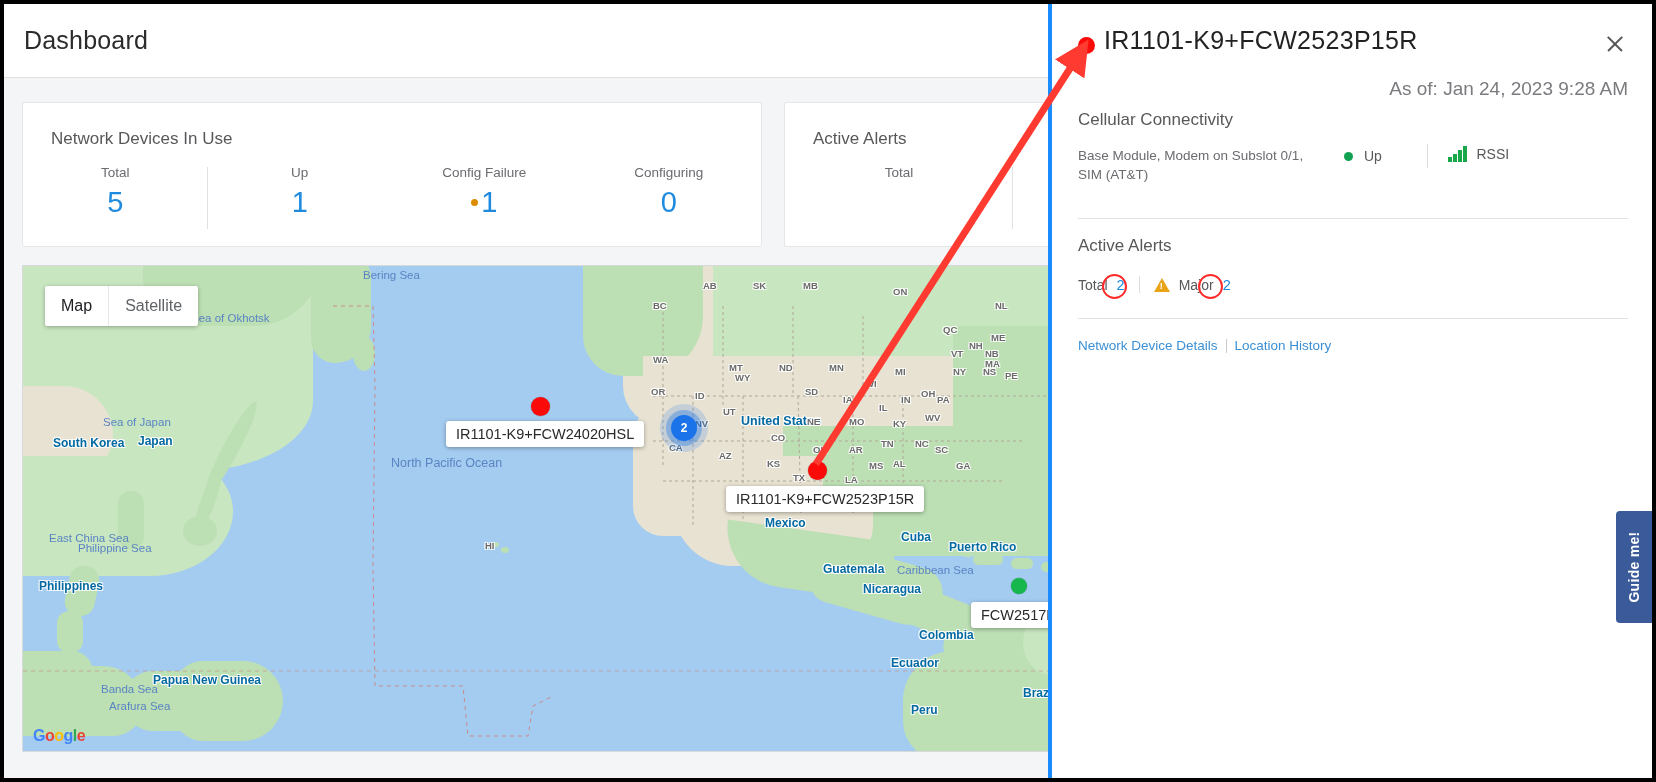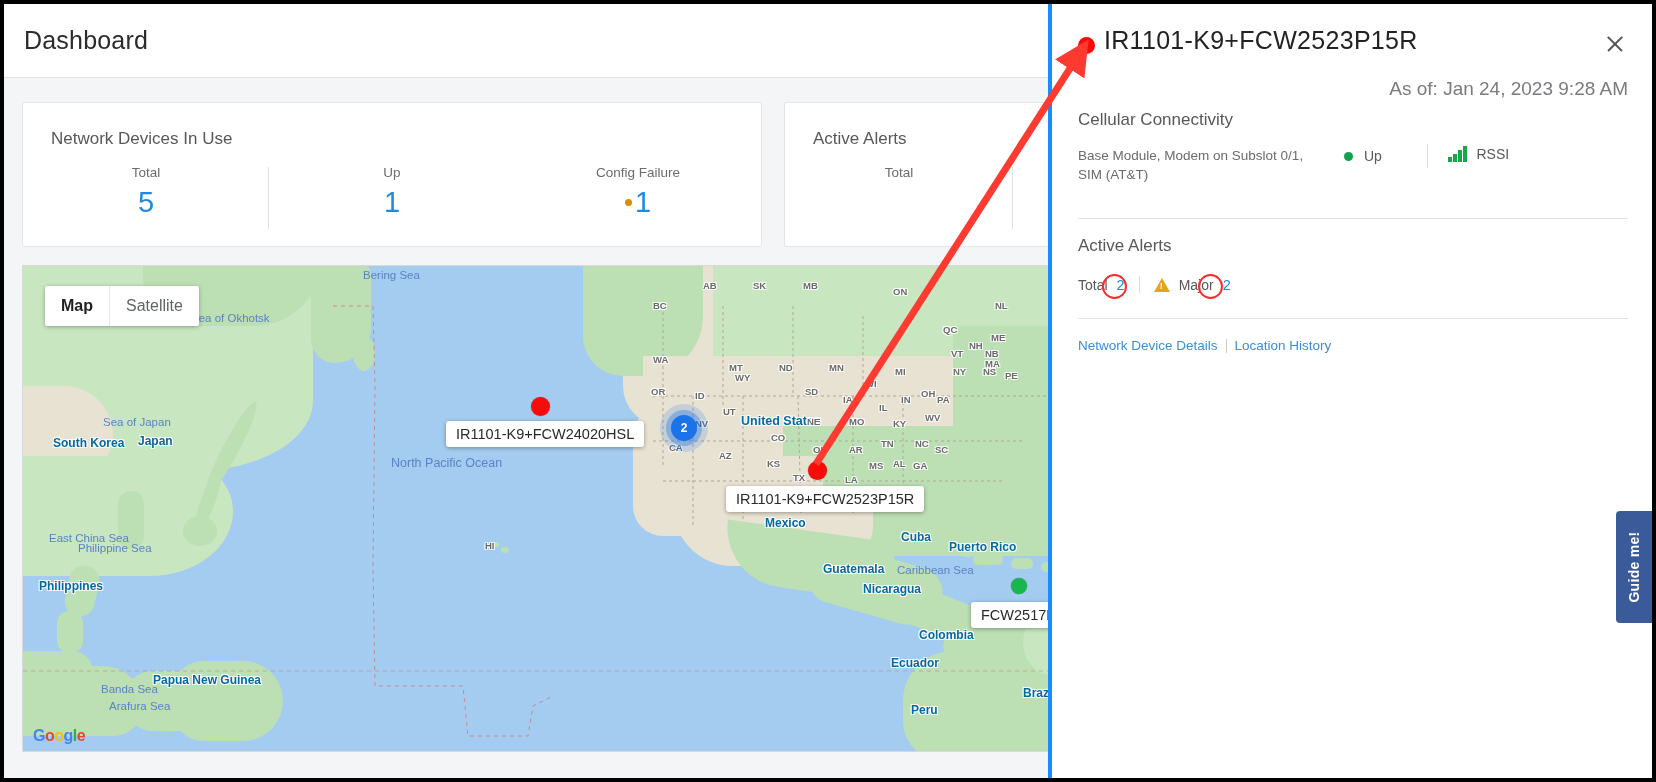--- a/index.html
+++ b/index.html
@@ -78,21 +78,21 @@
   .lbl-state { font-size:9.5px; color:#6a6a6a; font-weight:bold; }
 
   .map-toggle {
     position:absolute; left:22px; top:20px; height:40px;
     background:#fff; border-radius:2px; display:flex;
     box-shadow:0 1px 4px rgba(0,0,0,.3);
   }
   .map-toggle div {
     display:flex; align-items:center; padding:0 16px; font-size:16px; cursor:pointer;
   }
-  .mt-active { color:#202124; font-weight:700; }
+  .mt-active { color:#202124; font-weight:400; }
   .mt-idle { color:#5f6368; border-left:1px solid #e6e6e6; }
 
   .marker {
     position:absolute; border-radius:50%;
     box-shadow:0 0 0 0.5px rgba(0,0,0,.18);
   }
   .marker-red { background:#fb0a0a; }
   .marker-green { background:#16b84e; }
   .cluster {
     position:absolute; width:26px; height:26px; border-radius:50%;
@@ -206,20 +206,26 @@
             <div class="kpi-value">
                 <span>1</span>
               </div>
           </div>
           <div class="kpi">
             <div class="kpi-label">Config Failure</div>
             <div class="kpi-value">
               <span class="dot-sm" style="background:#dd8c00"></span>
               <span>1</span>
             </div>
+          </div>
+          <div class="kpi">
+            <div class="kpi-label">Configuring</div>
+            <div class="kpi-value">
+                <span>0</span>
+              </div>
           </div>
         </div>
       </div>
 
       <div class="card" id="card-alerts">
         <div class="card-title">Active Alerts</div>
         <div class="kpis" style="width:228px">
           <div class="kpi sep">
             <div class="kpi-label">Total</div>
           </div>
@@ -355,21 +361,21 @@
         <div class="map-label lbl-state" style="left:744px;top:192px">KS</div>
         <div class="map-label lbl-state" style="left:790px;top:178px">OK</div>
         <div class="map-label lbl-state" style="left:826px;top:178px">AR</div>
         <div class="map-label lbl-state" style="left:858px;top:172px">TN</div>
         <div class="map-label lbl-state" style="left:892px;top:172px">NC</div>
         <div class="map-label lbl-state" style="left:912px;top:178px">SC</div>
         <div class="map-label lbl-state" style="left:770px;top:206px">TX</div>
         <div class="map-label lbl-state" style="left:822px;top:208px">LA</div>
         <div class="map-label lbl-state" style="left:846px;top:194px">MS</div>
         <div class="map-label lbl-state" style="left:870px;top:192px">AL</div>
-        <div class="map-label lbl-state" style="left:890px;top:194px">GA</div>
+        <div class="map-label lbl-state" style="left:933px;top:194px">GA</div>
         <div class="map-label lbl-state" style="left:462px;top:274px">HI</div>
 
         <div class="map-toggle">
           <div class="mt-active">Map</div>
           <div class="mt-idle">Satellite</div>
         </div>
 
         <div class="marker marker-red" style="left:508px;top:131px;width:19px;height:19px"></div>
         <div class="map-pin-label" style="left:423px;top:155px">IR1101-K9+FCW24020HSL</div>
 

